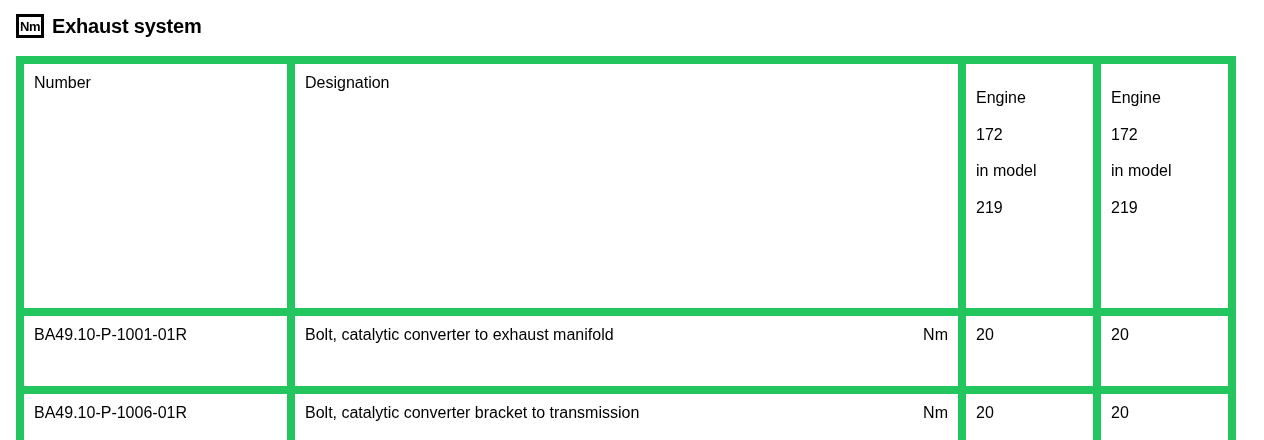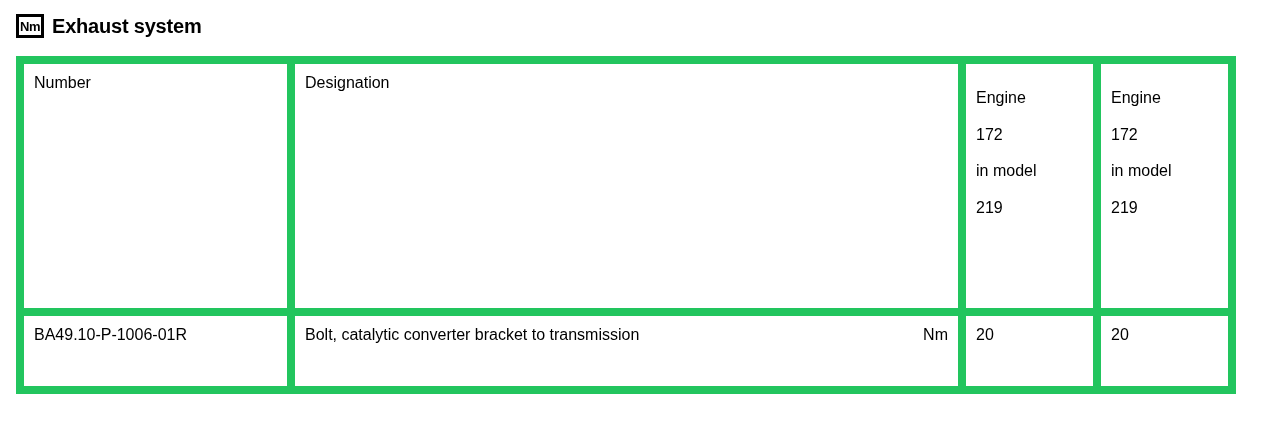--- a/index.html
+++ b/index.html
@@ -135,20 +135,31 @@
         </th>
         <th>
           <span class="hdr-line">Engine</span>
           <span class="hdr-line">172</span>
           <span class="hdr-line">in model</span>
           <span class="hdr-line">219</span>
         </th>
       </tr>
     </thead>
     <tbody>
+      <tr class="row-1">
+        <td>BA49.10-P-1001-01R</td>
+        <td class="desig-cell">
+          <span class="desig-wrap">
+            <span class="desig-text">Bolt, catalytic converter to exhaust manifold</span>
+            <span class="unit-text">Nm</span>
+          </span>
+        </td>
+        <td class="value-cell">20</td>
+        <td class="value-cell">20</td>
+      </tr>
       <tr class="row-2">
         <td>BA49.10-P-1006-01R</td>
         <td class="desig-cell">
           <span class="desig-wrap">
             <span class="desig-text">Bolt, catalytic converter bracket to transmission</span>
             <span class="unit-text">Nm</span>
           </span>
         </td>
         <td class="value-cell">20</td>
         <td class="value-cell">20</td>

